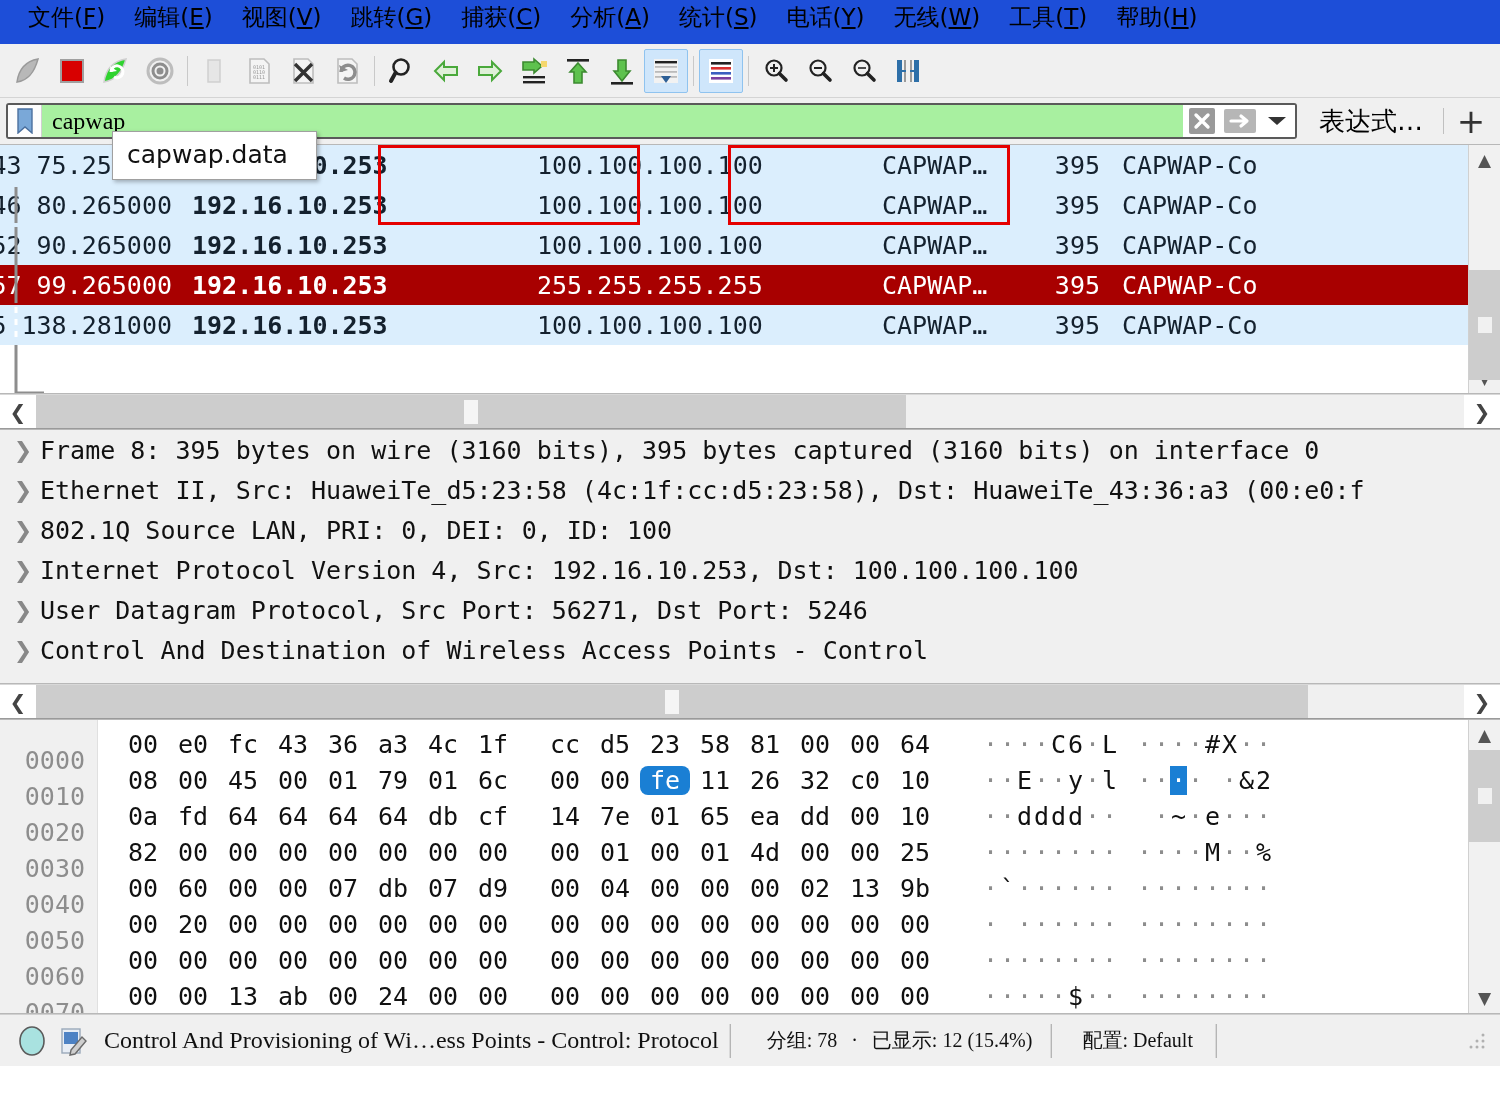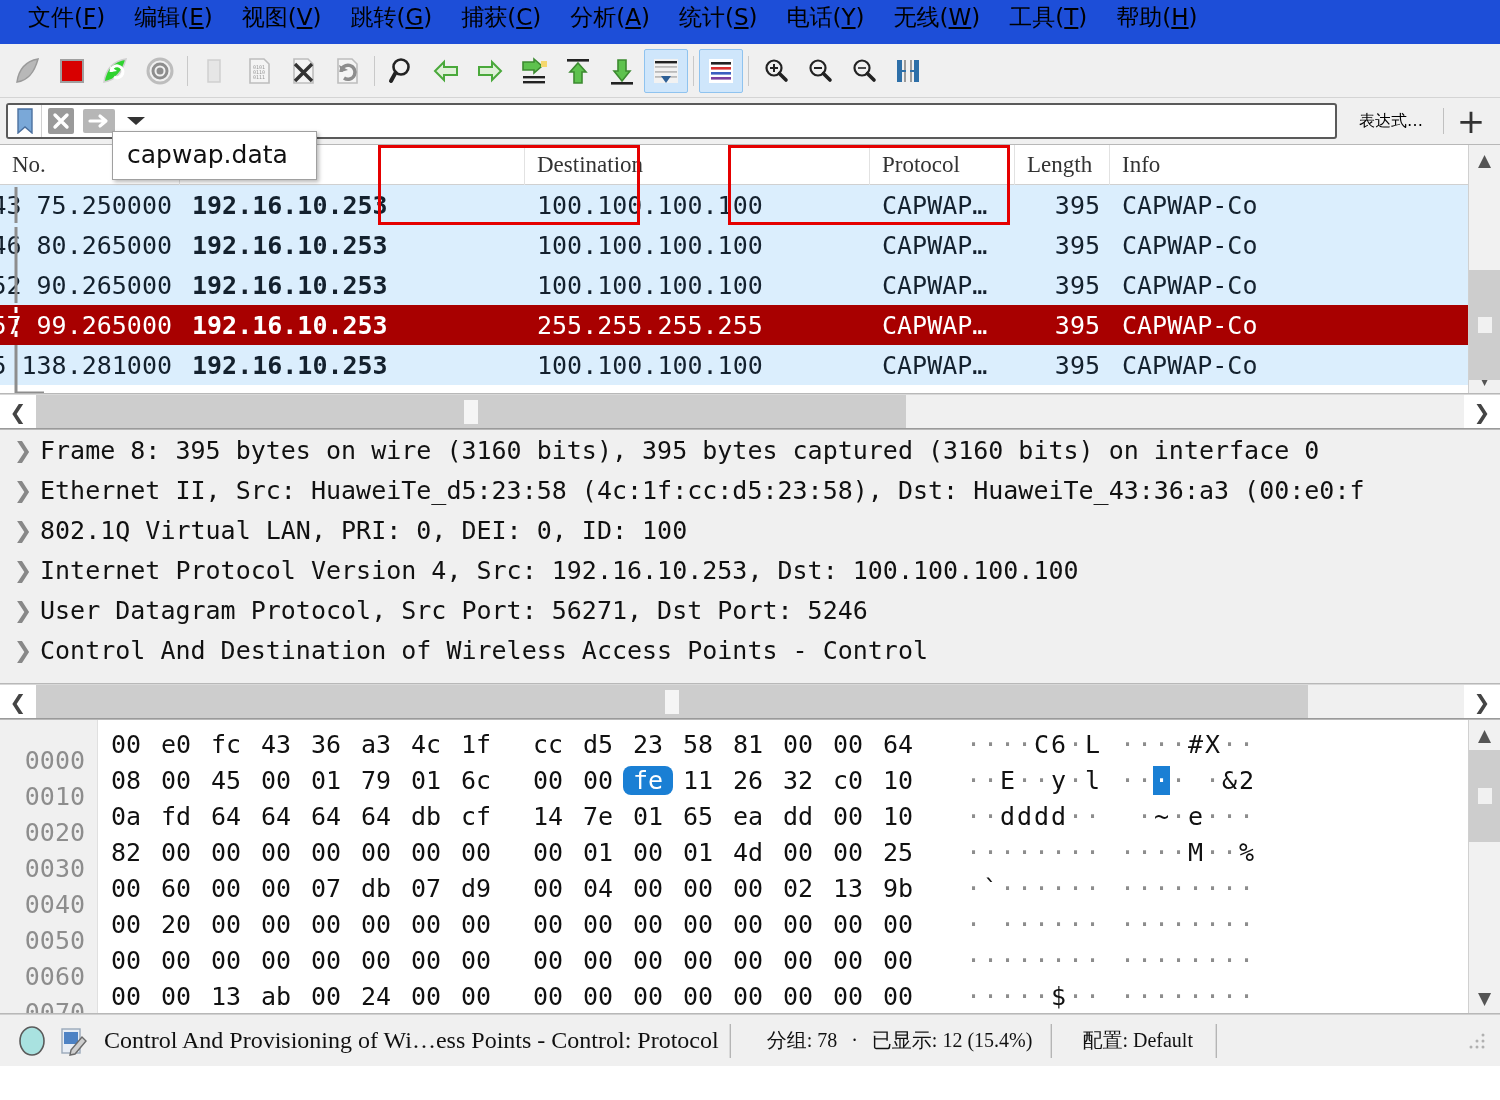--- a/index.html
+++ b/index.html
@@ -95,21 +95,21 @@
     background: #fff;
     display: flex; align-items: center; justify-content: center;
   }
   #dropdown-btn {
     width: 36px;
     background: #fff;
     display: flex; align-items: center; justify-content: center;
   }
   #expr-label {
     font-family: "DejaVu Sans", sans-serif;
-    font-size: 16px;
+    font-size: 26px;
     color: #000;
     padding: 0 16px 0 22px;
     white-space: nowrap;
   }
   #expr-sep { width: 1px; height: 26px; background: #c0c0c0; margin: 0 4px; }
   #plus-btn {
     width: 46px; display: flex; align-items: center; justify-content: center;
     font-size: 34px; color: #333; font-family: "DejaVu Sans", sans-serif;
   }
 
@@ -291,21 +291,21 @@
     padding-top: 22px;
   }
   .hx-off {
     height: 36px;
     display: flex; align-items: center; justify-content: flex-end;
     padding-right: 12px;
     font-family: "DejaVu Sans Mono", monospace;
     font-size: 25px;
     color: #8d8d8d;
   }
-  #hex-bytes { padding-top: 6px; padding-left: 3px; }
+  #hex-bytes { padding-top: 6px; padding-left: 20px; }
   .hx-row {
     height: 36px;
     display: flex; align-items: center;
     font-family: "DejaVu Sans Mono", monospace;
     font-size: 25px;
     color: #111;
   }
   .hx-b {
     width: 50px;
     display: flex; align-items: center; justify-content: center;
@@ -521,20 +521,21 @@
   </div>
 </div>
 
 <div id="filterbar">
   <div id="filter-wrap">
     <div id="bookmark-btn">
       <svg width="20" height="26" viewBox="0 0 20 26">
           <path d="M3 1 h14 v24 l-7 -6 l-7 6 z" fill="#7aa8d8" stroke="#4a6f9e" stroke-width="1.4"></path>
         </svg>
     </div>
+    <input id="filter-input" type="text" value="capwap" placeholder="应用显示过滤器 … &lt;Ctrl-/&gt;" style="">
     <div id="clear-btn">
       <svg width="30" height="30" viewBox="0 0 30 30">
           <rect x="2" y="2" width="26" height="26" rx="2" fill="#9a9a9a"></rect>
           <path d="M9 9 L21 21 M21 9 L9 21" stroke="#fff" stroke-width="3.4" stroke-linecap="round"></path>
         </svg>
     </div>
     <div id="apply-btn">
       <svg width="34" height="26" viewBox="0 0 34 26">
           <rect x="1" y="1" width="32" height="24" rx="2" fill="#b6b6b6"></rect>
           <path d="M8 13 H22 M18 8 L24 13 L18 18" stroke="#fff" stroke-width="3.2" fill="none" stroke-linecap="round" stroke-linejoin="round"></path>
@@ -550,28 +551,20 @@
   <div id="expr-sep"></div>
   <div id="plus-btn">+</div>
 
   <div id="autocomplete">
     <div class="ac-item">capwap.data</div>
   </div>
 </div>
 
 <div id="packetlist">
   <div id="pl-main">
-    <div class="pl-header">
-      <div class="hcell c-no" style="justify-content:flex-start;padding-left:12px;">No.</div>
-      <div class="hcell c-src">Source</div>
-      <div class="hcell c-dst">Destination</div>
-      <div class="hcell c-proto">Protocol</div>
-      <div class="hcell c-len" style="justify-content:flex-start;padding-left:12px;">Length</div>
-      <div class="hcell c-info" style="border-right:none;">Info</div>
-    </div>
     <div id="pl-rows">
         <div class="pl-row">
           <div class="cell c-no">43 75.250000</div>
           <div class="cell c-src">192.16.10.253</div>
           <div class="cell c-dst">100.100.100.100</div>
           <div class="cell c-proto">CAPWAP…</div>
           <div class="cell c-len">395</div>
           <div class="cell c-info">CAPWAP-Co</div>
         </div>
         <div class="pl-row">
@@ -644,21 +637,21 @@
       <div class="dt-row">
         <span class="dt-arrow">❯</span>
         <span>Frame 8: 395 bytes on wire (3160 bits), 395 bytes captured (3160 bits) on interface 0</span>
       </div>
       <div class="dt-row">
         <span class="dt-arrow">❯</span>
         <span>Ethernet II, Src: HuaweiTe_d5:23:58 (4c:1f:cc:d5:23:58), Dst: HuaweiTe_43:36:a3 (00:e0:f</span>
       </div>
       <div class="dt-row">
         <span class="dt-arrow">❯</span>
-        <span>802.1Q Virtual LAN, PRI: 0, DEI: 0, ID: 100</span>
+        <span>802.1Q Source LAN, PRI: 0, DEI: 0, ID: 100</span>
       </div>
       <div class="dt-row">
         <span class="dt-arrow">❯</span>
         <span>Internet Protocol Version 4, Src: 192.16.10.253, Dst: 100.100.100.100</span>
       </div>
       <div class="dt-row">
         <span class="dt-arrow">❯</span>
         <span>User Datagram Protocol, Src Port: 56271, Dst Port: 5246</span>
       </div>
       <div class="dt-row">

